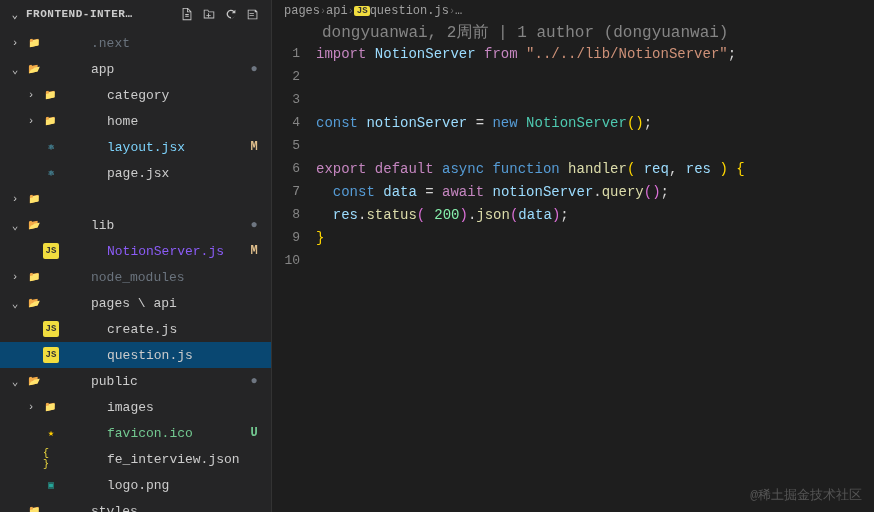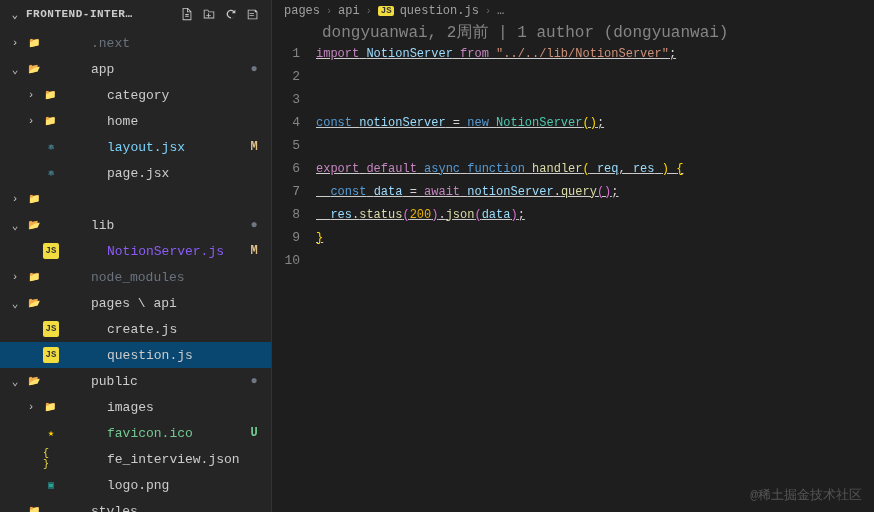--- a/index.html
+++ b/index.html
@@ -109,21 +109,20 @@
       background: #1e1e1e;
       position: relative;
     }
     .breadcrumb {
       display: flex;
       align-items: center;
       height: 22px;
       padding: 0 12px;
       font-size: 12px;
       color: #a0a0a0;
-      gap: 6px;
     }
     .breadcrumb .sep { color: #666; font-size: 10px; }
     .git-blame {
       padding-left: 50px;
       font-size: 16px;
       color: #858585;
       height: 20px;
       display: flex;
       align-items: center;
     }
@@ -137,31 +136,30 @@
       align-items: center;
     }
     .gutter {
       width: 44px;
       text-align: right;
       color: #858585;
       padding-right: 16px;
       font-size: 13px;
     }
     .code-content {
-      font-size: 12px;
+      font-size: 14px;
       white-space: pre;
-      text-decoration: underline;
     }
     .k-purple { color: #c586c0; }
     .k-blue { color: #569cd6; }
     .k-lblue { color: #9cdcfe; }
     .k-type { color: #4ec9b0; }
     .k-str { color: #ce9178; }
     .k-func { color: #dcdcaa; }
-    .k-num { color: #eab308; }
+    .k-num { color: #86efac; margin-left: 9px; }
     .k-paren { color: #ffd700; }
     .k-paren2 { color: #da70d6; }
     .k-white { color: #d4d4d4; }
     .watermark {
       position: absolute;
       bottom: 8px;
       right: 12px;
       color: #555;
       font-size: 13px;
     }

